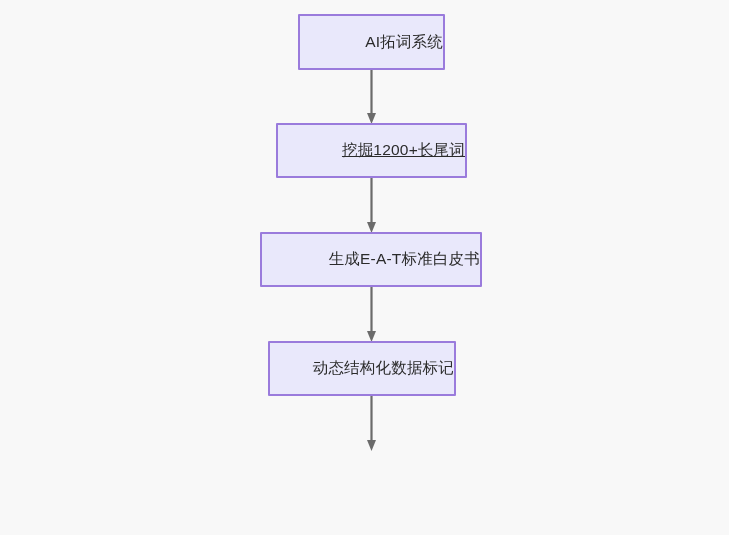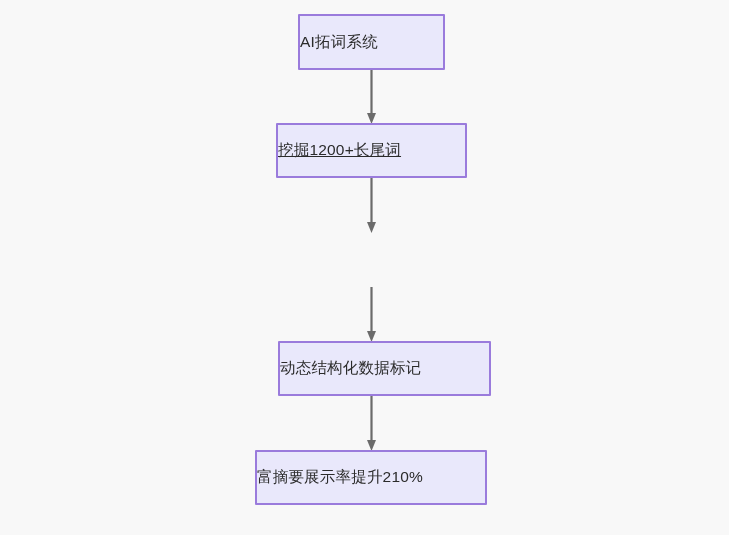--- a/index.html
+++ b/index.html
@@ -28,21 +28,21 @@
     pointer-events: none;
   }
   .node {
     position: absolute;
     box-sizing: border-box;
     background: #e9e8fb;
     border: 2px solid #9a7bdc;
     border-radius: 1px;
     display: flex;
     align-items: center;
-    justify-content: flex-start;
+    justify-content: flex-end;
     color: #2b2b2b;
     font-size: 15.5px;
     line-height: 1.2;
     letter-spacing: 0.2px;
     white-space: nowrap;
   }
   .node-label {
     display: block;
     text-align: center;
   }
@@ -73,22 +73,22 @@
   </svg>
 
   <div class="node" id="node-0" style="left: 298px; top: 14px; width: 147px; height: 56px; background: rgb(233, 232, 251); border-color: rgb(154, 123, 220); color: rgb(43, 43, 43);">
     <span class="node-label">AI拓词系统</span>
   </div>
 
   <div class="node" id="node-1" style="left: 276px; top: 123px; width: 191px; height: 55px; background: rgb(233, 232, 251); border-color: rgb(154, 123, 220); color: rgb(43, 43, 43); text-decoration: underline;">
     <span class="node-label">挖掘1200+长尾词</span>
   </div>
 
+  <div class="node" id="node-2" style="left: 260px; top: 232px; width: 222px; height: 55px; background: rgb(233, 232, 251); border-color: rgb(154, 123, 220); color: rgb(43, 43, 43);">
+    <span class="node-label">生成E-A-T标准白皮书</span>
+  </div>
 
-  <div class="node" id="node-3" style="left: 278px; top: 341px; width: 213px; height: 55px; background: rgb(233, 232, 251); border-color: rgb(154, 123, 220); color: rgb(43, 43, 43);">
+  <div class="node" id="node-3" style="left: 268px; top: 341px; width: 188px; height: 55px; background: rgb(233, 232, 251); border-color: rgb(154, 123, 220); color: rgb(43, 43, 43);">
     <span class="node-label">动态结构化数据标记</span>
   </div>
 
-  <div class="node" id="node-4" style="left: 255px; top: 450px; width: 232px; height: 55px; background: rgb(233, 232, 251); border-color: rgb(154, 123, 220); color: rgb(43, 43, 43);">
-    <span class="node-label">富摘要展示率提升210%</span>
-  </div>
 
 </div>
 
 </body></html>

